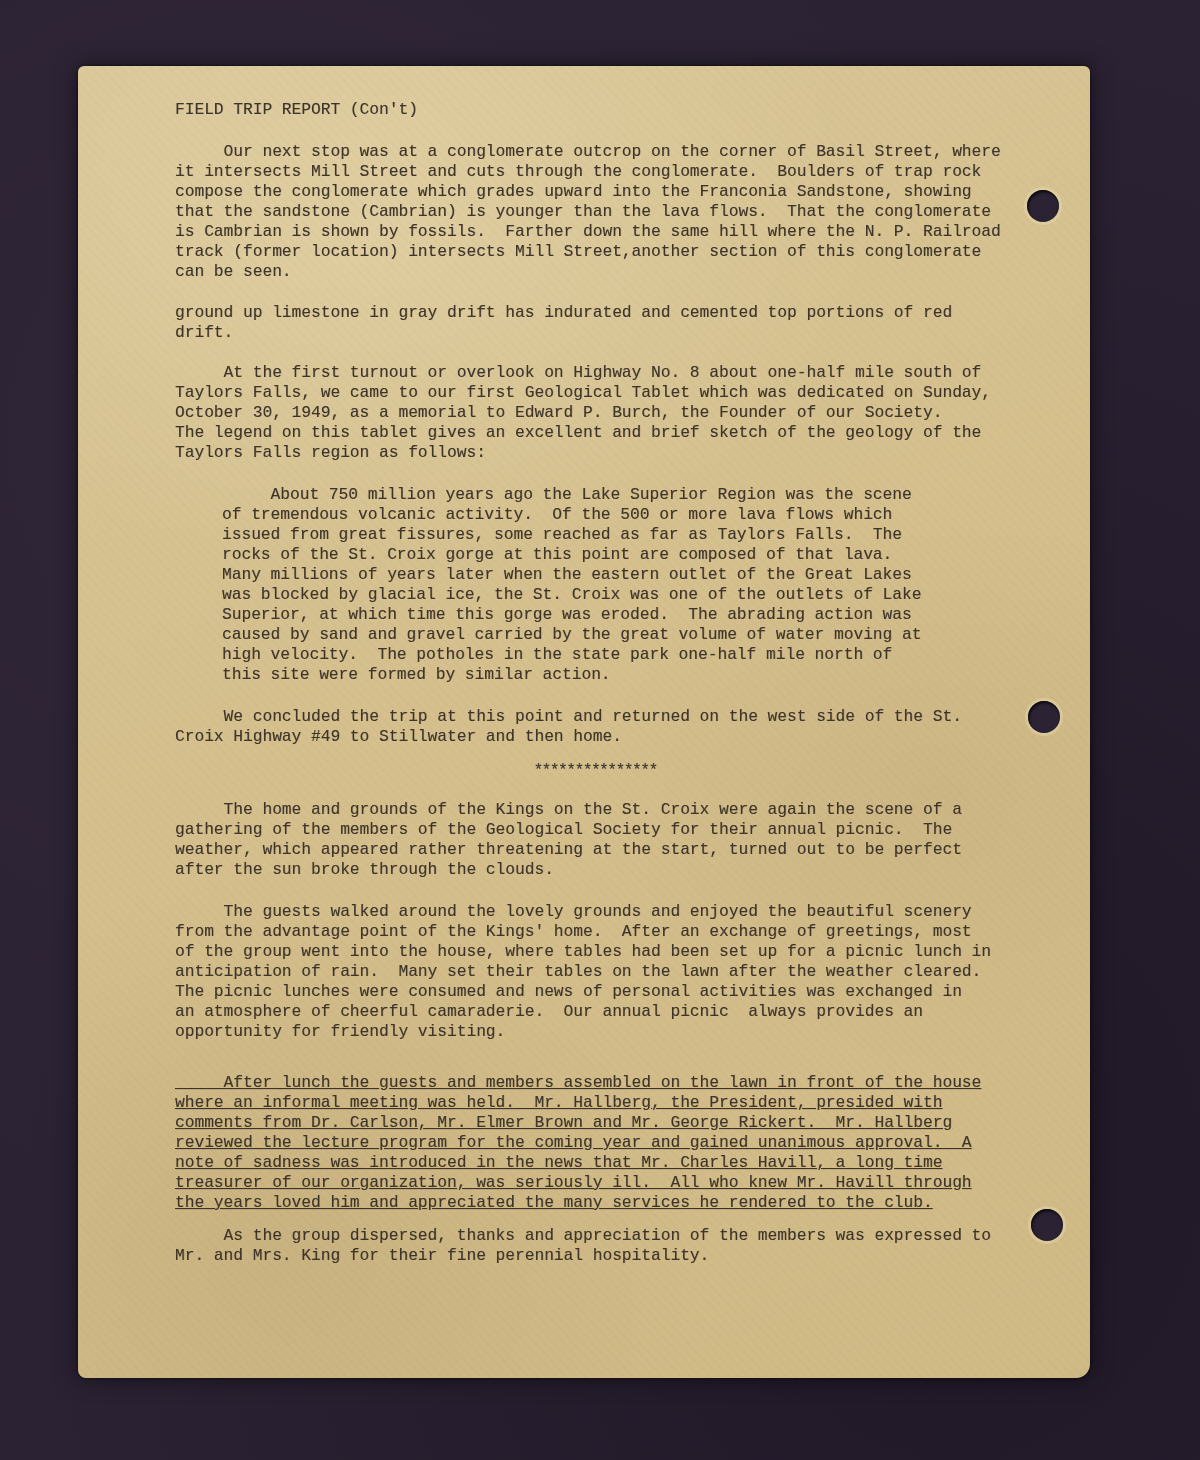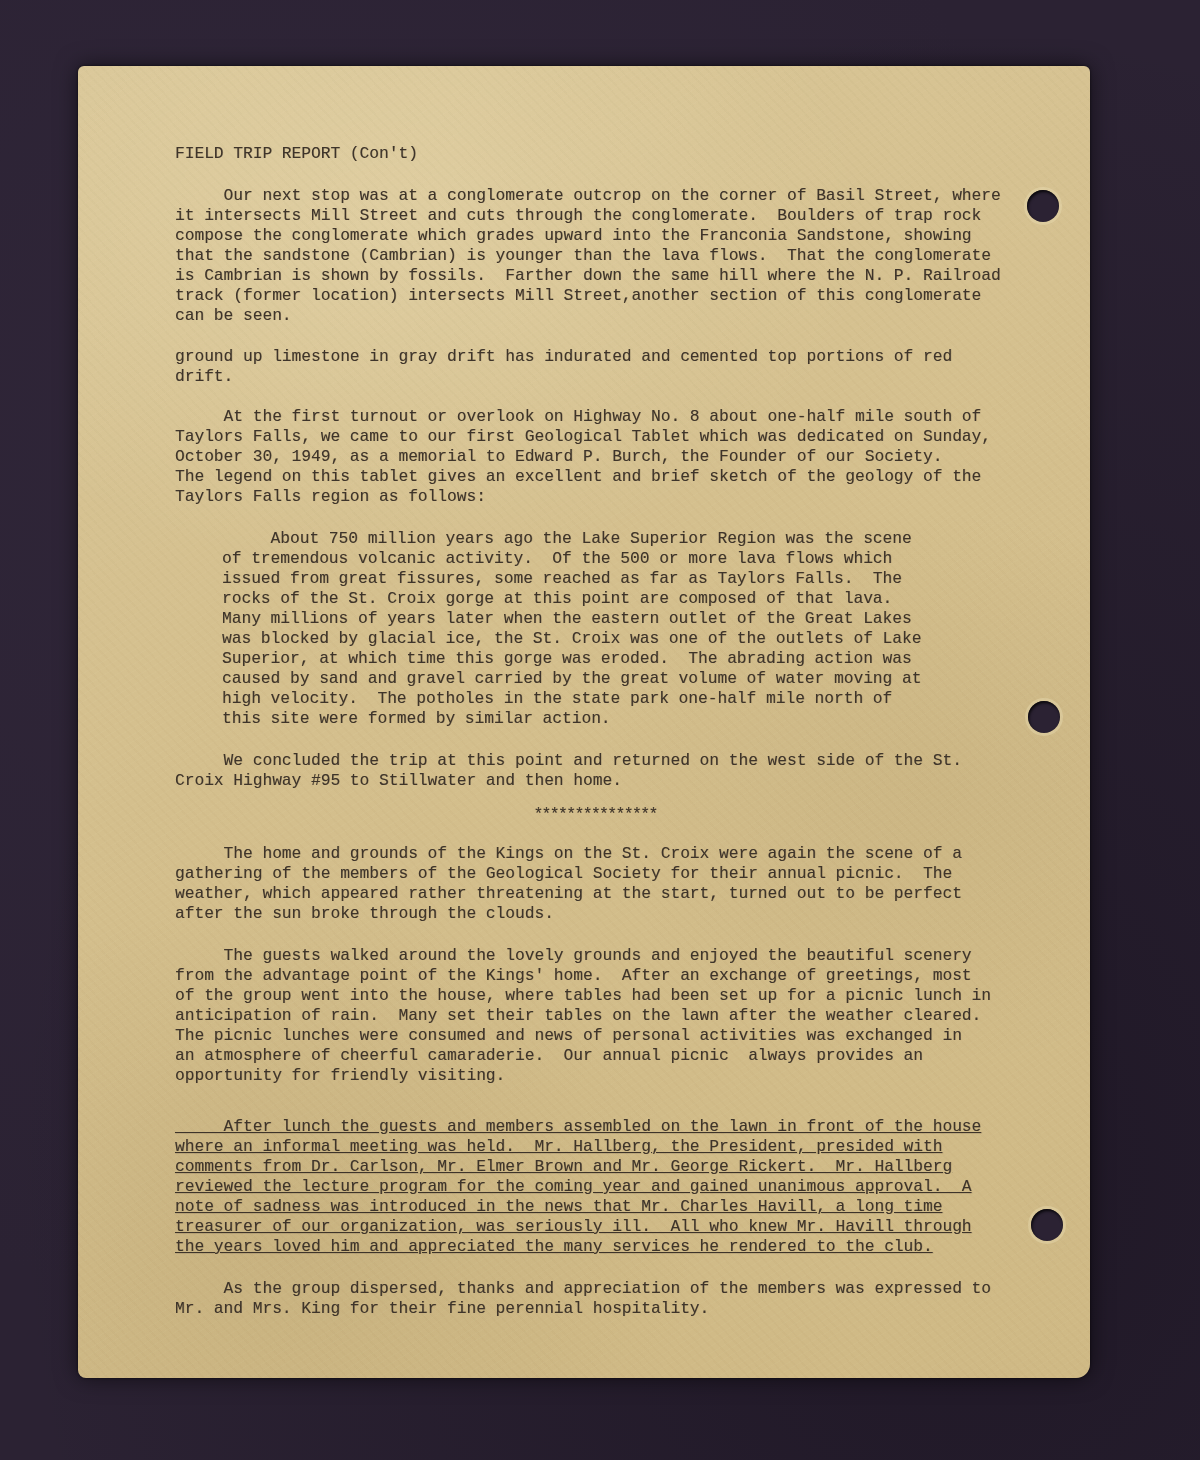--- a/index.html
+++ b/index.html
@@ -18,21 +18,21 @@
     overflow: hidden;
     font-family: "Liberation Mono", "DejaVu Sans Mono", monospace;
   }
   .paper {
     position: absolute;
     left: 78px;
     top: 66px;
     width: 1012px;
     height: 1312px;
     box-sizing: border-box;
-    padding: 78px 75px 40px 97px;
+    padding: 34px 75px 40px 97px;
     background:
       radial-gradient(ellipse 700px 500px at 30% 12%, rgba(255,246,214,0.20), rgba(0,0,0,0) 70%),
       radial-gradient(ellipse 500px 400px at 85% 55%, rgba(120,95,50,0.08), rgba(0,0,0,0) 70%),
       radial-gradient(ellipse 600px 500px at 20% 90%, rgba(120,95,50,0.10), rgba(0,0,0,0) 70%),
       linear-gradient(160deg, #d9c697 0%, #d4bf8d 45%, #cfb985 100%);
     border-radius: 6px 6px 14px 8px;
     box-shadow: 0 0 22px rgba(0,0,0,0.55), 0 0 3px rgba(0,0,0,0.6);
   }
   .paper::after {
     
@@ -77,21 +77,21 @@
   .para-1      { margin-top: 21px; }
   .para-2      { margin-top: 22px; }
   .para-3      { margin-top: 20px; font-family: Liberation Mono, monospace; }
   .quote       { margin-top: 22px; margin-left: 47px; }
   .para-5      { margin-top: 22px; }
   .stars       { margin-top: 14px; text-align: center; width: 840px; letter-spacing: -1.5px; }
   .heading     { margin-top: 19px; text-align: center; width: 840px; letter-spacing: 0.5px; }
   .para-8      { margin-top: 19px; }
   .para-9      { margin-top: 22px; }
   .para-10     { margin-top: 31px; text-decoration: underline; }
-  .para-11     { margin-top: 22px; }
+  .para-11     { margin-top: 13px; }
   .page-number { margin-top: -4px; text-align: center; width: 840px; }
 </style>
 </head>
 <body>
 
 <div class="stage">
   <div class="paper">
 
     <div class="hole hole-1"></div>
     <div class="hole hole-2"></div>
@@ -117,21 +117,21 @@
 of tremendous volcanic activity.  Of the 500 or more lava flows which
 issued from great fissures, some reached as far as Taylors Falls.  The
 rocks of the St. Croix gorge at this point are composed of that lava.
 Many millions of years later when the eastern outlet of the Great Lakes
 was blocked by glacial ice, the St. Croix was one of the outlets of Lake
 Superior, at which time this gorge was eroded.  The abrading action was
 caused by sand and gravel carried by the great volume of water moving at
 high velocity.  The potholes in the state park one-half mile north of
 this site were formed by similar action.</p>
     <p class="ink para-5">     We concluded the trip at this point and returned on the west side of the St.
-Croix Highway #95 to Stillwater and then home.</p>
+Croix Highway #49 to Stillwater and then home.</p>
     <p class="ink stars">***************</p>
     <p class="ink para-8">     The home and grounds of the Kings on the St. Croix were again the scene of a
 gathering of the members of the Geological Society for their annual picnic.  The
 weather, which appeared rather threatening at the start, turned out to be perfect
 after the sun broke through the clouds.</p>
     <p class="ink para-9">     The guests walked around the lovely grounds and enjoyed the beautiful scenery
 from the advantage point of the Kings' home.  After an exchange of greetings, most
 of the group went into the house, where tables had been set up for a picnic lunch in
 anticipation of rain.  Many set their tables on the lawn after the weather cleared.
 The picnic lunches were consumed and news of personal activities was exchanged in

